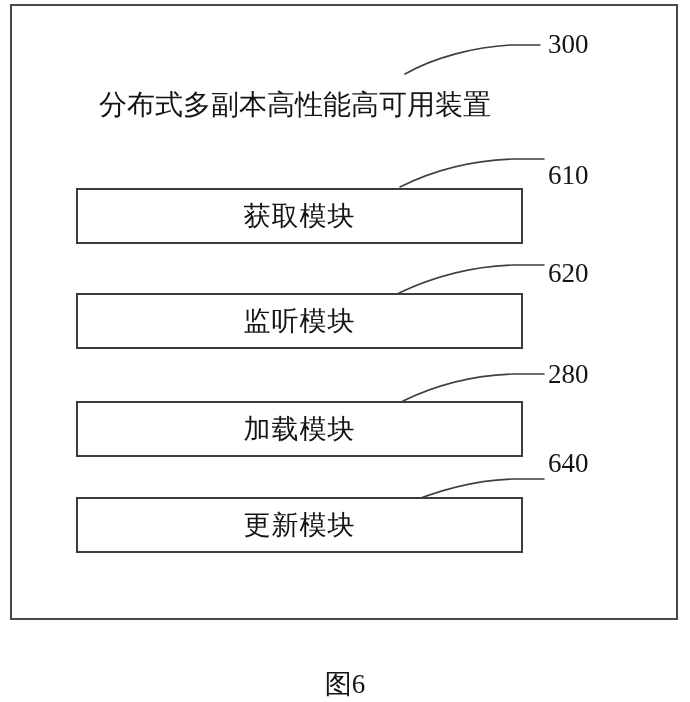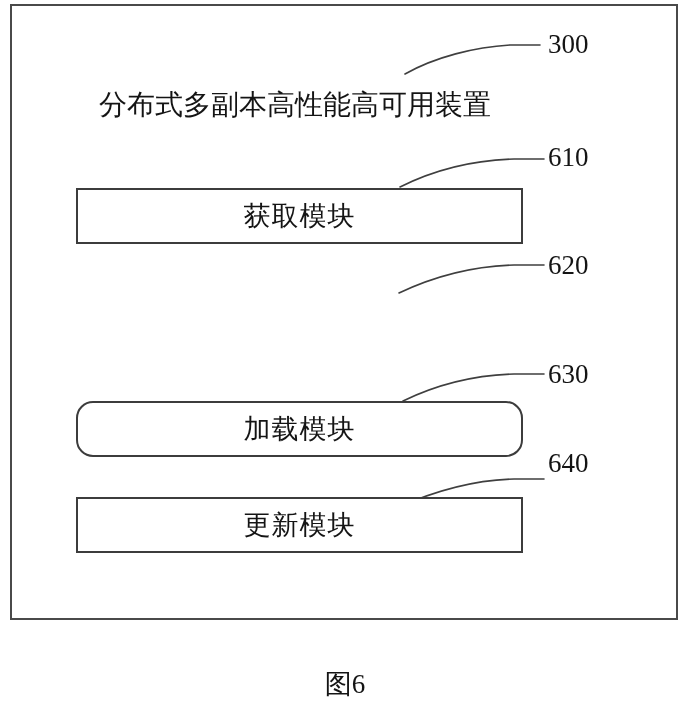--- a/index.html
+++ b/index.html
@@ -56,33 +56,33 @@
     justify-content: center;
   }
   .module-box .module-label {
     font-size: 27px;
     letter-spacing: 1px;
     color: #141414;
     white-space: nowrap;
   }
   .box-1 { top: 188px; }
   .box-2 { top: 293px; }
-  .box-3 { top: 401px; border-radius: 17px; }
+  .box-3 { top: 401px; }
   .box-4 { top: 497px; }
   .ref-label {
     position: absolute;
     left: 548px;
     font-size: 27px;
     line-height: 27px;
     color: #141414;
     white-space: nowrap;
   }
   .ref-600 { top: 31px; }
-  .ref-610 { top: 144px; }
-  .ref-620 { top: 252px; }
+  .ref-610 { top: 162px; }
+  .ref-620 { top: 260px; }
   .ref-630 { top: 361px; }
   .ref-640 { top: 450px; }
   .figure-caption {
     position: absolute;
     left: 0;
     top: 666px;
     width: 690px;
     text-align: center;
     font-size: 27px;
     color: #141414;
@@ -105,26 +105,29 @@
 
   <div class="device-title">分布式多副本高性能高可用装置</div>
 
   <div class="ref-label ref-600">300</div>
 
   <div class="module-box box-1">
     <span class="module-label">获取模块</span>
   </div>
   <div class="ref-label ref-610">610</div>
 
+  <div class="module-box box-2">
+    <span class="module-label">监听模块</span>
+  </div>
   <div class="ref-label ref-620">620</div>
 
   <div class="module-box box-3">
     <span class="module-label">加载模块</span>
   </div>
-  <div class="ref-label ref-630">630</div>
+  <div class="ref-label ref-630">280</div>
 
   <div class="module-box box-4">
     <span class="module-label">更新模块</span>
   </div>
   <div class="ref-label ref-640">640</div>
 
   <div class="figure-caption">图6</div>
 
 </div>
 

